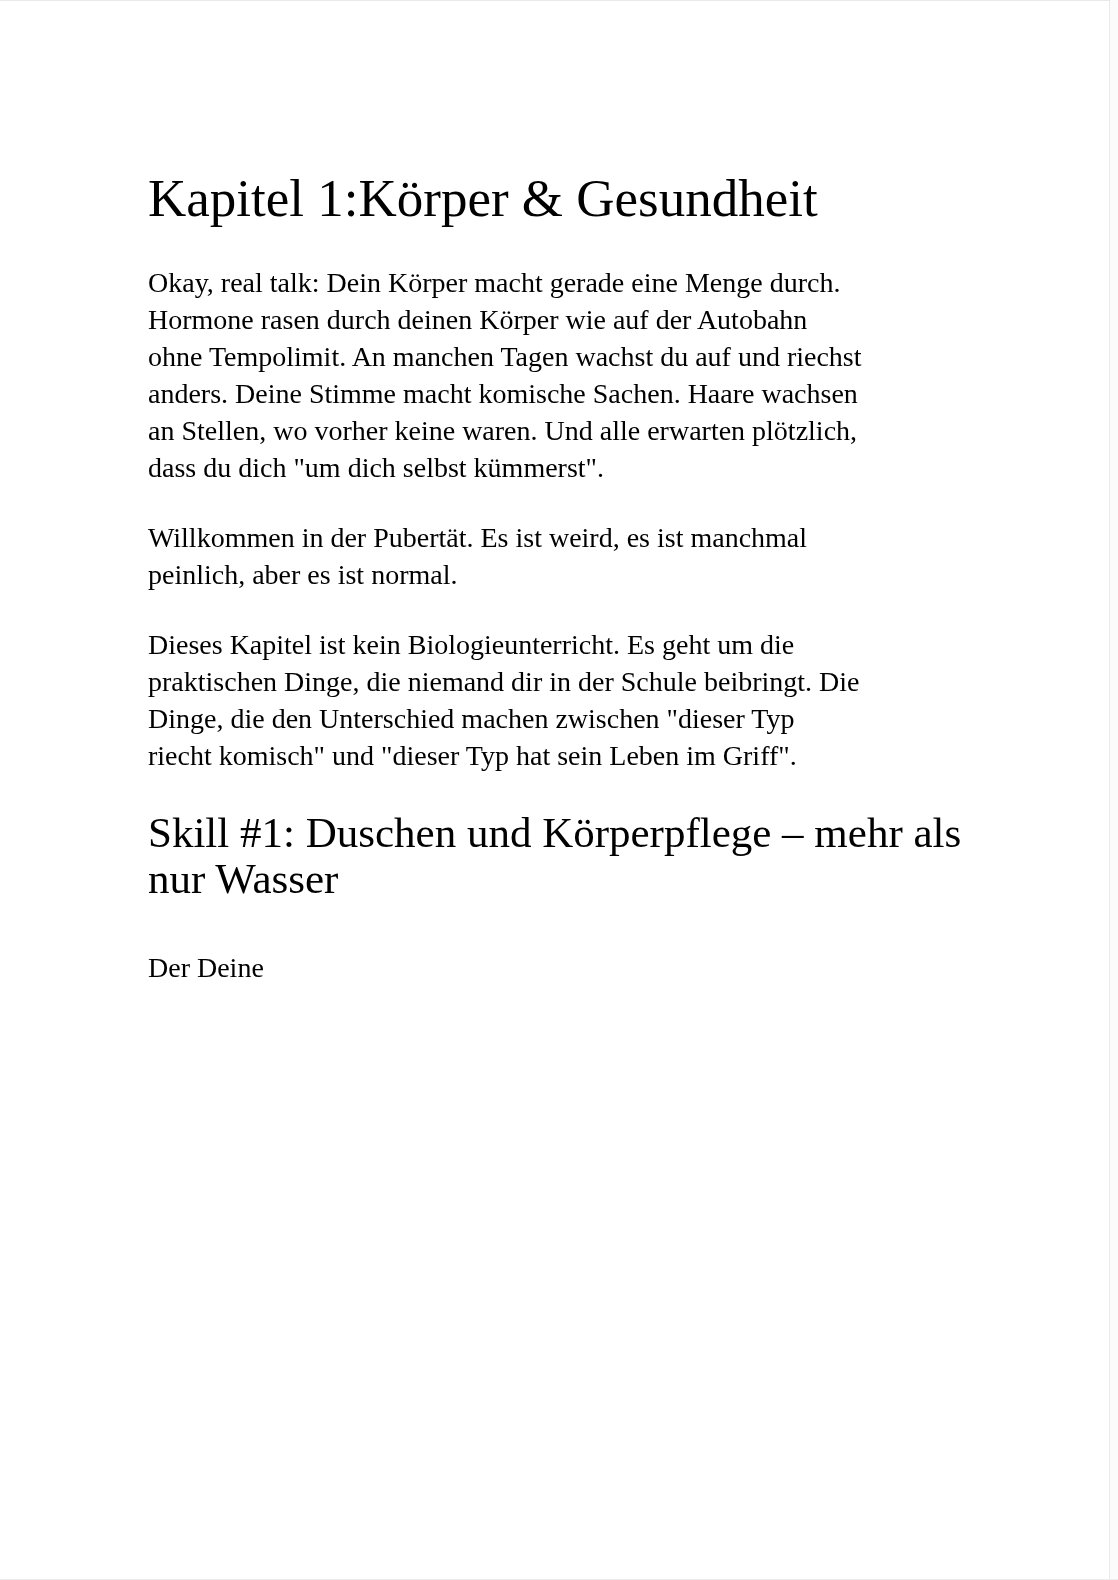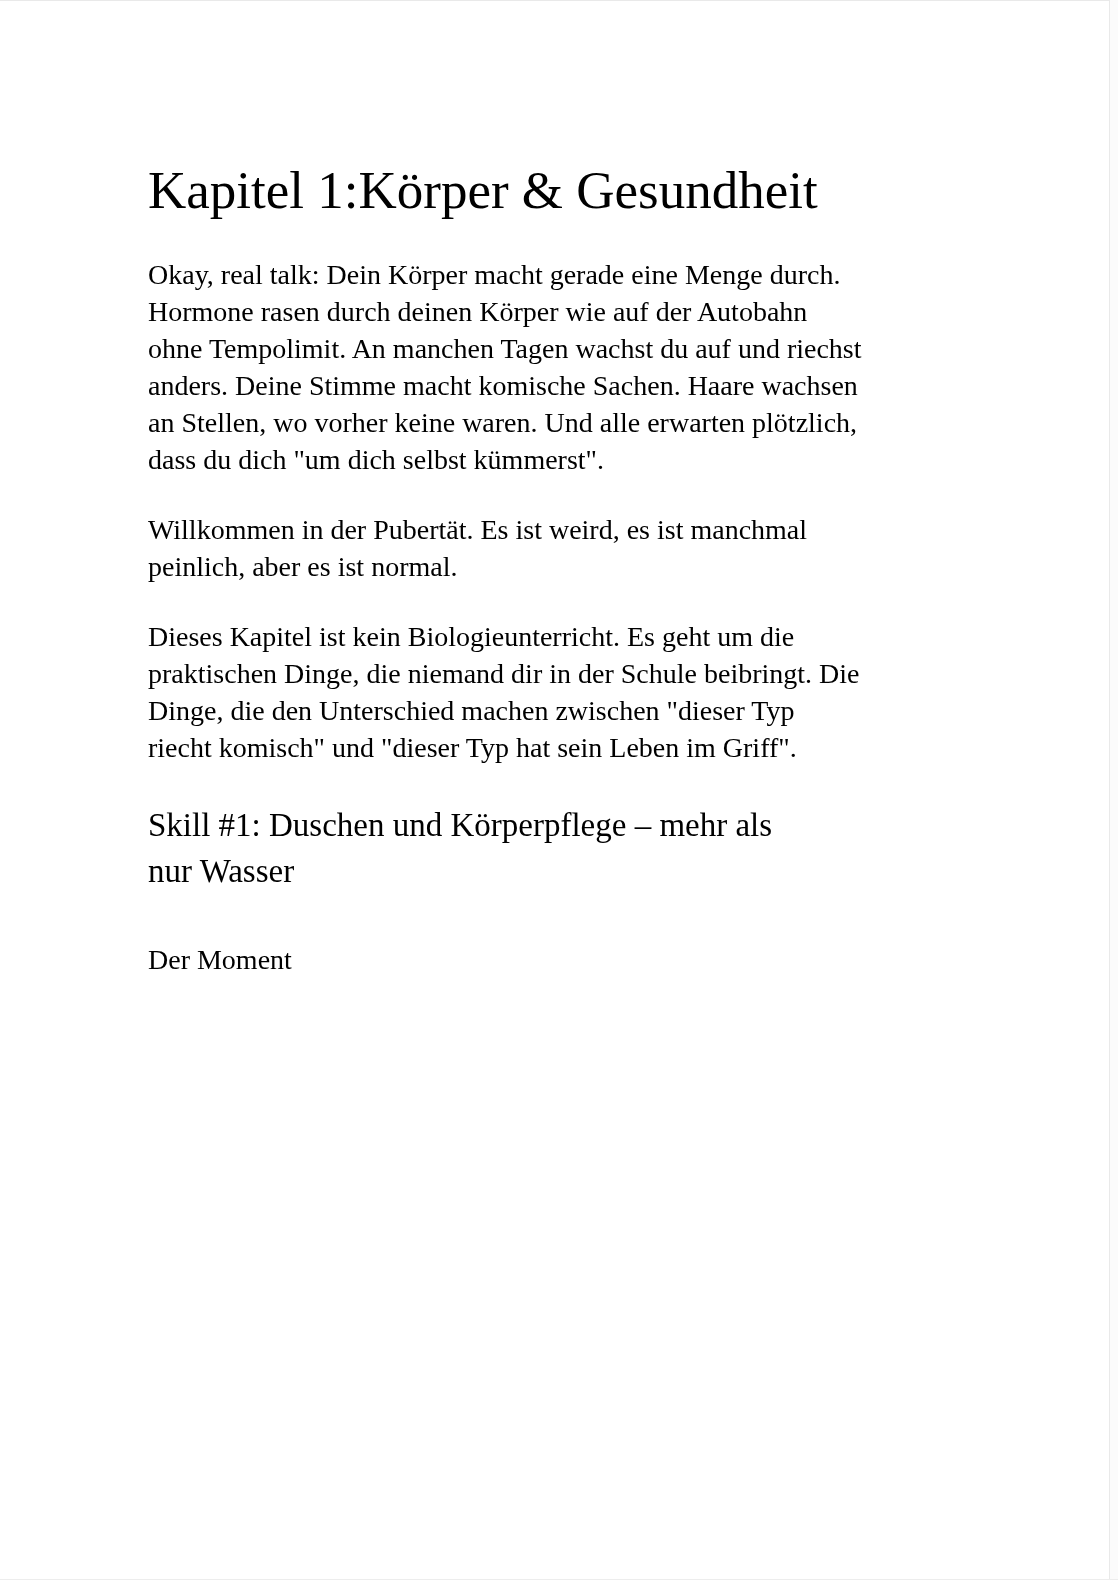--- a/index.html
+++ b/index.html
@@ -16,34 +16,34 @@
   }
   .page {
     position: relative;
     width: 1118px;
     height: 1580px;
     background: #ffffff;
   }
   .content {
     position: absolute;
     left: 148px;
-    top: 8px;
+    top: 16px;
     width: 852px;
     padding-top: 152px;
   }
   .content h1 {
     font-size: 53px;
     line-height: 61px;
     font-weight: 400;
     margin: 0 0 35px 0;
     white-space: pre-line;
     letter-spacing: 0;
   }
   .content h2 {
-    font-size: 33px;
+    font-size: 43px;
     line-height: 46px;
     font-weight: 400;
     margin: 36px 0 47px 0;
     white-space: pre-line;
   }
   .content p {
     font-size: 28px;
     line-height: 37px;
     font-weight: 400;
     margin: 0 0 33px 0;
@@ -90,19 +90,19 @@
 an Stellen, wo vorher keine waren. Und alle erwarten plötzlich,
 dass du dich "um dich selbst kümmerst".</p>
     <p>Willkommen in der Pubertät. Es ist weird, es ist manchmal
 peinlich, aber es ist normal.</p>
     <p>Dieses Kapitel ist kein Biologieunterricht. Es geht um die
 praktischen Dinge, die niemand dir in der Schule beibringt. Die
 Dinge, die den Unterschied machen zwischen "dieser Typ
 riecht komisch" und "dieser Typ hat sein Leben im Griff".</p>
     <h2>Skill #1: Duschen und Körperpflege – mehr als
 nur Wasser</h2>
-    <p>Der Moment</p>
+    <p>Der Deine</p>
   </div>
   <div class="edge-top"></div>
   <div class="right-gutter"></div>
   <div class="edge-right-line"></div>
   <div class="edge-bottom"></div>
 </div>
 
 </body></html>

